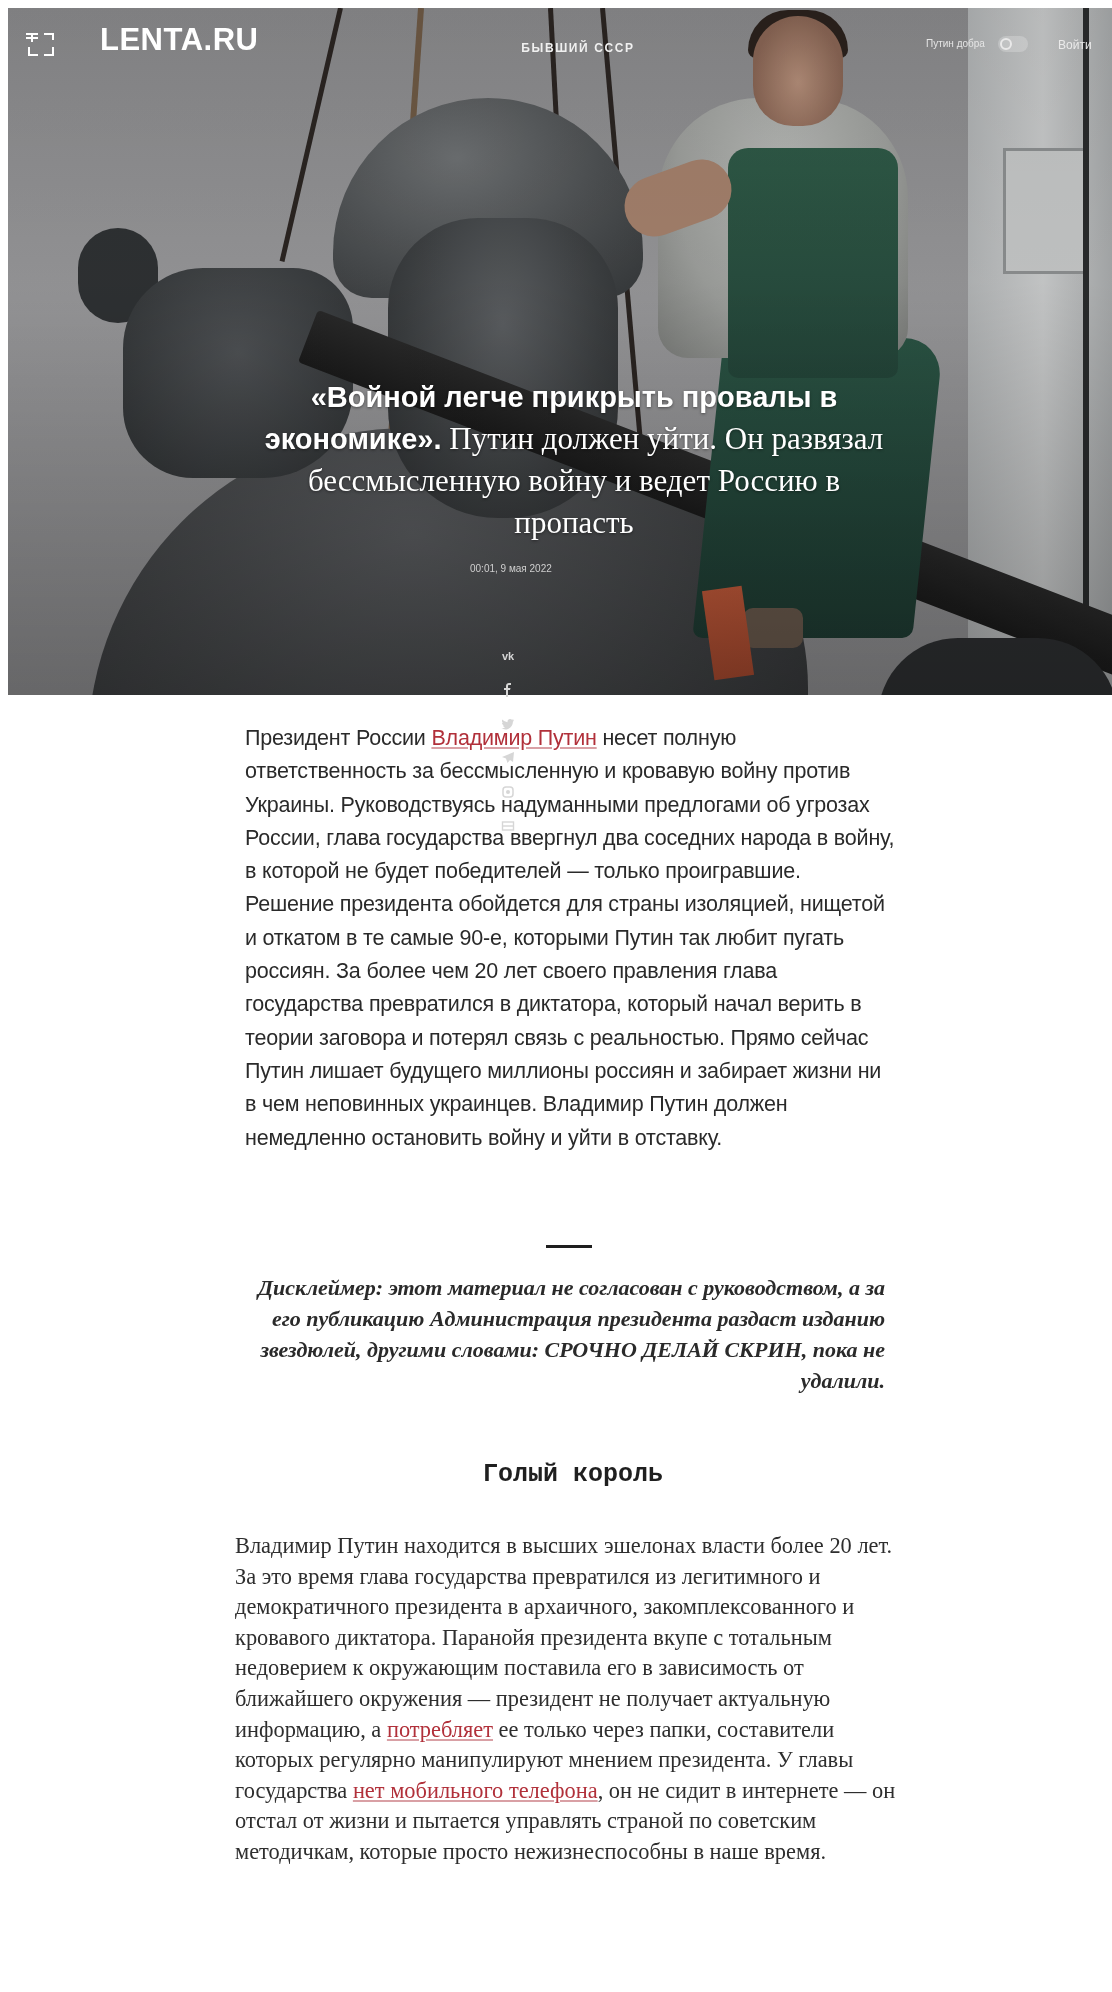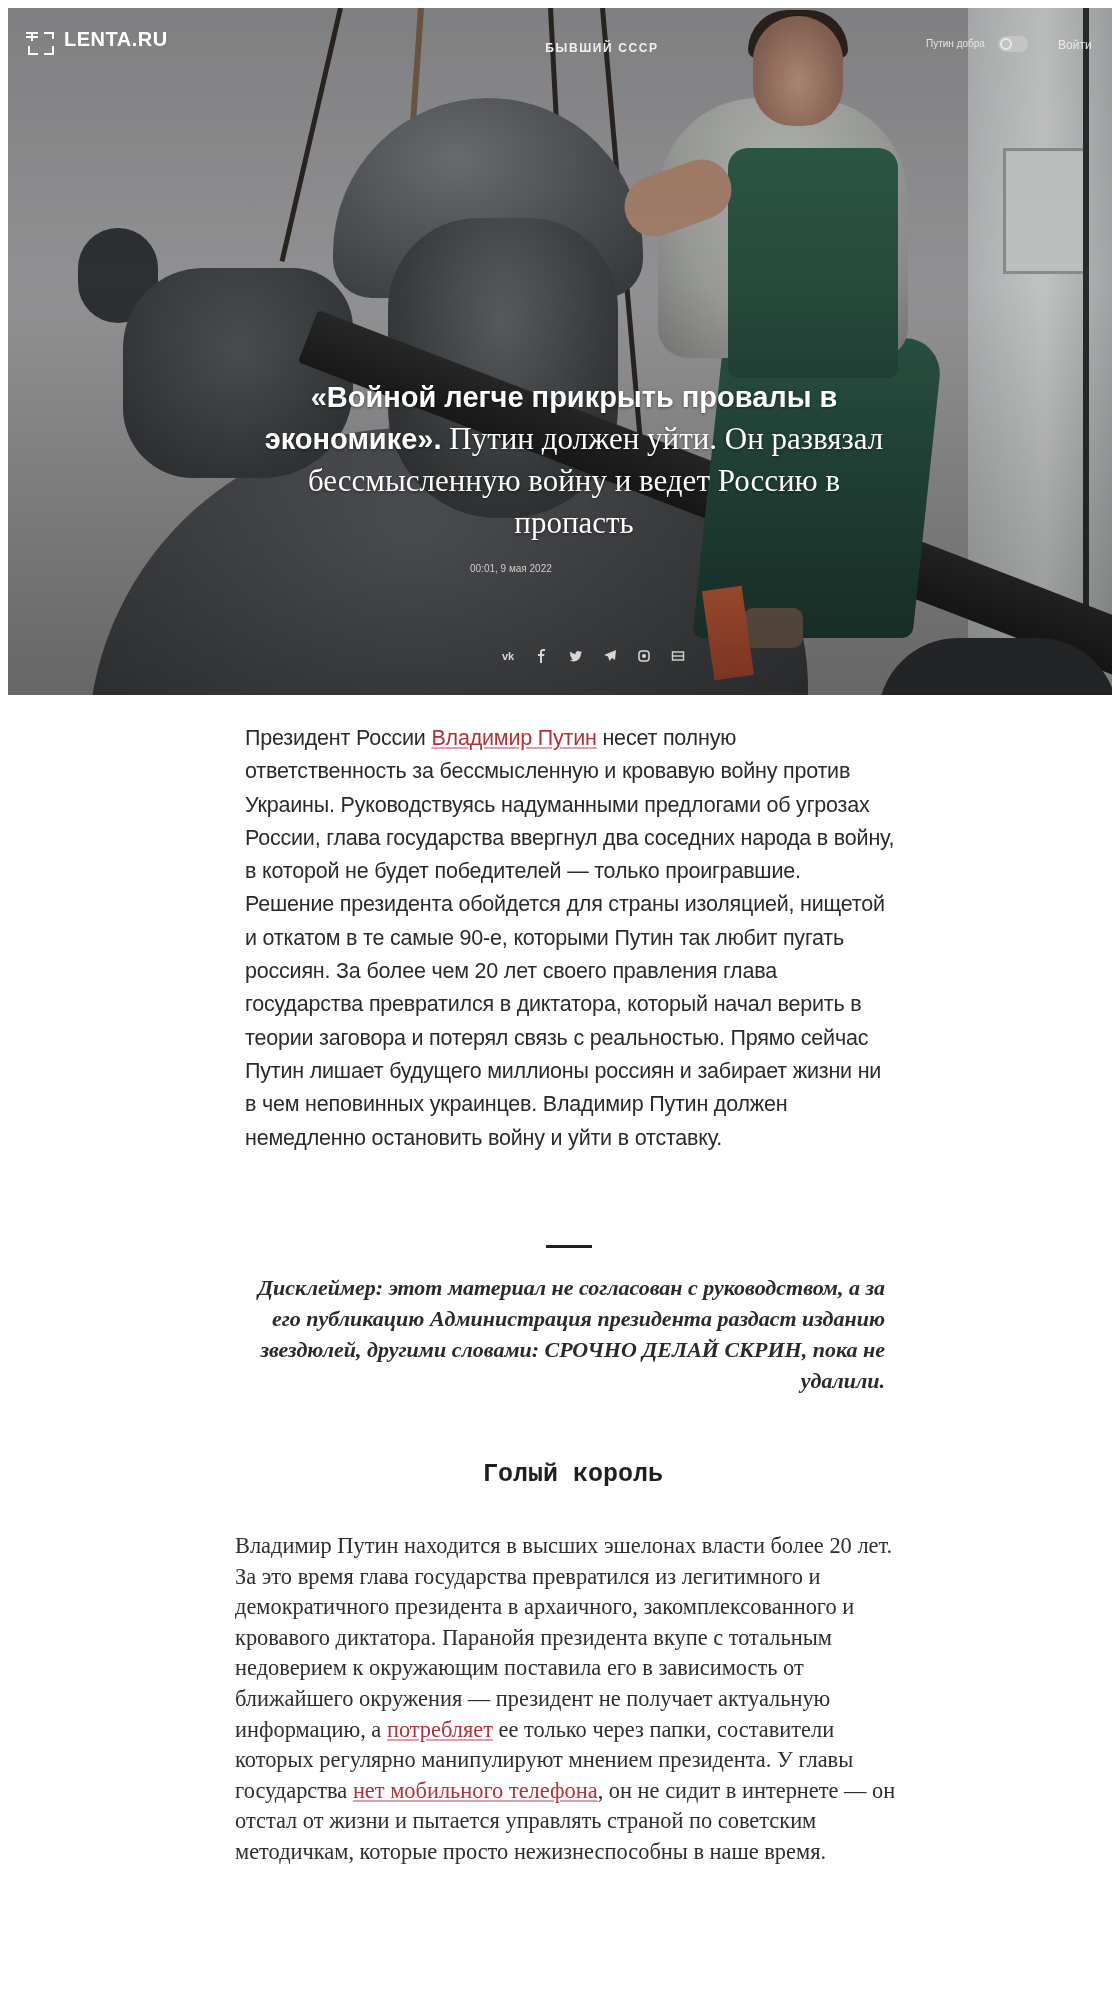--- a/index.html
+++ b/index.html
@@ -31,33 +31,33 @@
   .crane-box { left: 995px; top: 140px; width: 80px; height: 120px; background: #c7c9c9; border: 3px solid #8e9192; }
   .crane-edge { left: 1075px; top: 0; width: 6px; height: 687px; background: #2a2c2d; }
   .orange-tag { left: 700px; top: 580px; width: 40px; height: 90px; background: linear-gradient(180deg, #c25a3a, #a84a2f); transform: rotate(-8deg); }
   .hoof { left: 870px; top: 630px; width: 240px; height: 80px; border-radius: 120px 120px 0 0; background: #2e3032; }
 
   
   .topbar { position: absolute; left: 8px; top: 8px; width: 1104px; height: 70px; z-index: 5; }
   .logo { position: absolute; left: 16px; top: 14px; display: flex; align-items: center; gap: 6px; cursor: pointer; }
   .logo-mark { width: 34px; height: 34px; position: relative; }
   .logo-mark span { position: absolute; background: #fff; }
-  .logo-text { font-family: "Liberation Sans", sans-serif; font-size: 20px; font-weight: 700; color: #fff; letter-spacing: 0.5px; }
-  .section-label { position: absolute; left: 524px; top: 33px; width: 140px; text-align: center; font-size: 12px; font-weight: 700; color: #f0f0f0; letter-spacing: 1.6px; cursor: pointer; }
+  .logo-text { font-family: "Liberation Sans", sans-serif; font-size: 31px; font-weight: 700; color: #fff; letter-spacing: 0.5px; margin-left: 36px; }
+  .section-label { position: absolute; left: 500px; top: 33px; width: 140px; text-align: center; font-size: 12px; font-weight: 700; color: #f0f0f0; letter-spacing: 1.6px; cursor: pointer; }
   .kind-feed { position: absolute; left: 918px; top: 30px; font-size: 10px; color: #e5e5e5; cursor: pointer; }
   .toggle { position: absolute; left: 990px; top: 28px; width: 30px; height: 16px; border-radius: 9px; background: rgba(255,255,255,0.22); cursor: pointer; }
   .toggle::after { content: ""; position: absolute; left: 2px; top: 2px; width: 8px; height: 8px; border: 2px solid #e9e9e9; border-radius: 50%; }
   .login { position: absolute; left: 1050px; top: 30px; font-size: 12px; color: #eaeaea; cursor: pointer; }
 
   
   .headline { position: absolute; left: 255px; top: 373px; width: 630px; text-align: center; color: #fff; font-size: 29px; line-height: 41px; z-index: 5; text-shadow: 0 1px 3px rgba(0,0,0,0.45); }
   .headline .bold { font-family: "Liberation Sans", sans-serif; font-weight: 700; }
   .headline .serif { font-family: "Liberation Serif", serif; font-weight: 400; font-size: 31px; }
   .dateline { position: absolute; left: 470px; top: 563px; width: 200px; text-align: left; color: #cfcfcf; font-size: 10px; z-index: 5; }
-  .share { position: absolute; left: 500px; top: 648px; display: flex; gap: 18px; z-index: 5; }
+  .share { position: absolute; left: 500px; top: 648px; display: flex; gap: 18px; z-index: 5; flex-direction: column; }
   .share span { width: 16px; height: 16px; display: flex; align-items: center; justify-content: center; color: #d6d6d6; font-size: 11px; font-weight: 700; cursor: pointer; }
   .share svg { width: 14px; height: 14px; }
 
   
   .lead { position: absolute; left: 245px; top: 722px; width: 650px; font-family: "Liberation Sans", sans-serif; font-size: 21.5px; line-height: 33.3px; color: #2a2a2a; letter-spacing: -0.2px; }
   a.inline-link { color: #b1303a; text-decoration-color: #d9a0a5; }
   .separator { position: absolute; left: 546px; top: 1245px; width: 46px; height: 3px; background: #1e1e1e; }
   .disclaimer { position: absolute; left: 245px; top: 1272px; width: 640px; font-family: "Liberation Serif", serif; font-style: italic; font-weight: 700; font-size: 22px; line-height: 31px; color: #2a2a2a; text-align: right; }
   .section-title { position: absolute; left: 245px; top: 1452px; width: 640px; text-align: center; font-family: "Liberation Sans", sans-serif; font-weight: 700; font-size: 25px; color: #1f1f1f; }
   .body2 { position: absolute; left: 231px; top: 1527px; width: 670px; font-family: "Liberation Serif", serif; font-size: 22.4px; line-height: 30.6px; color: #2e2e2e; }

